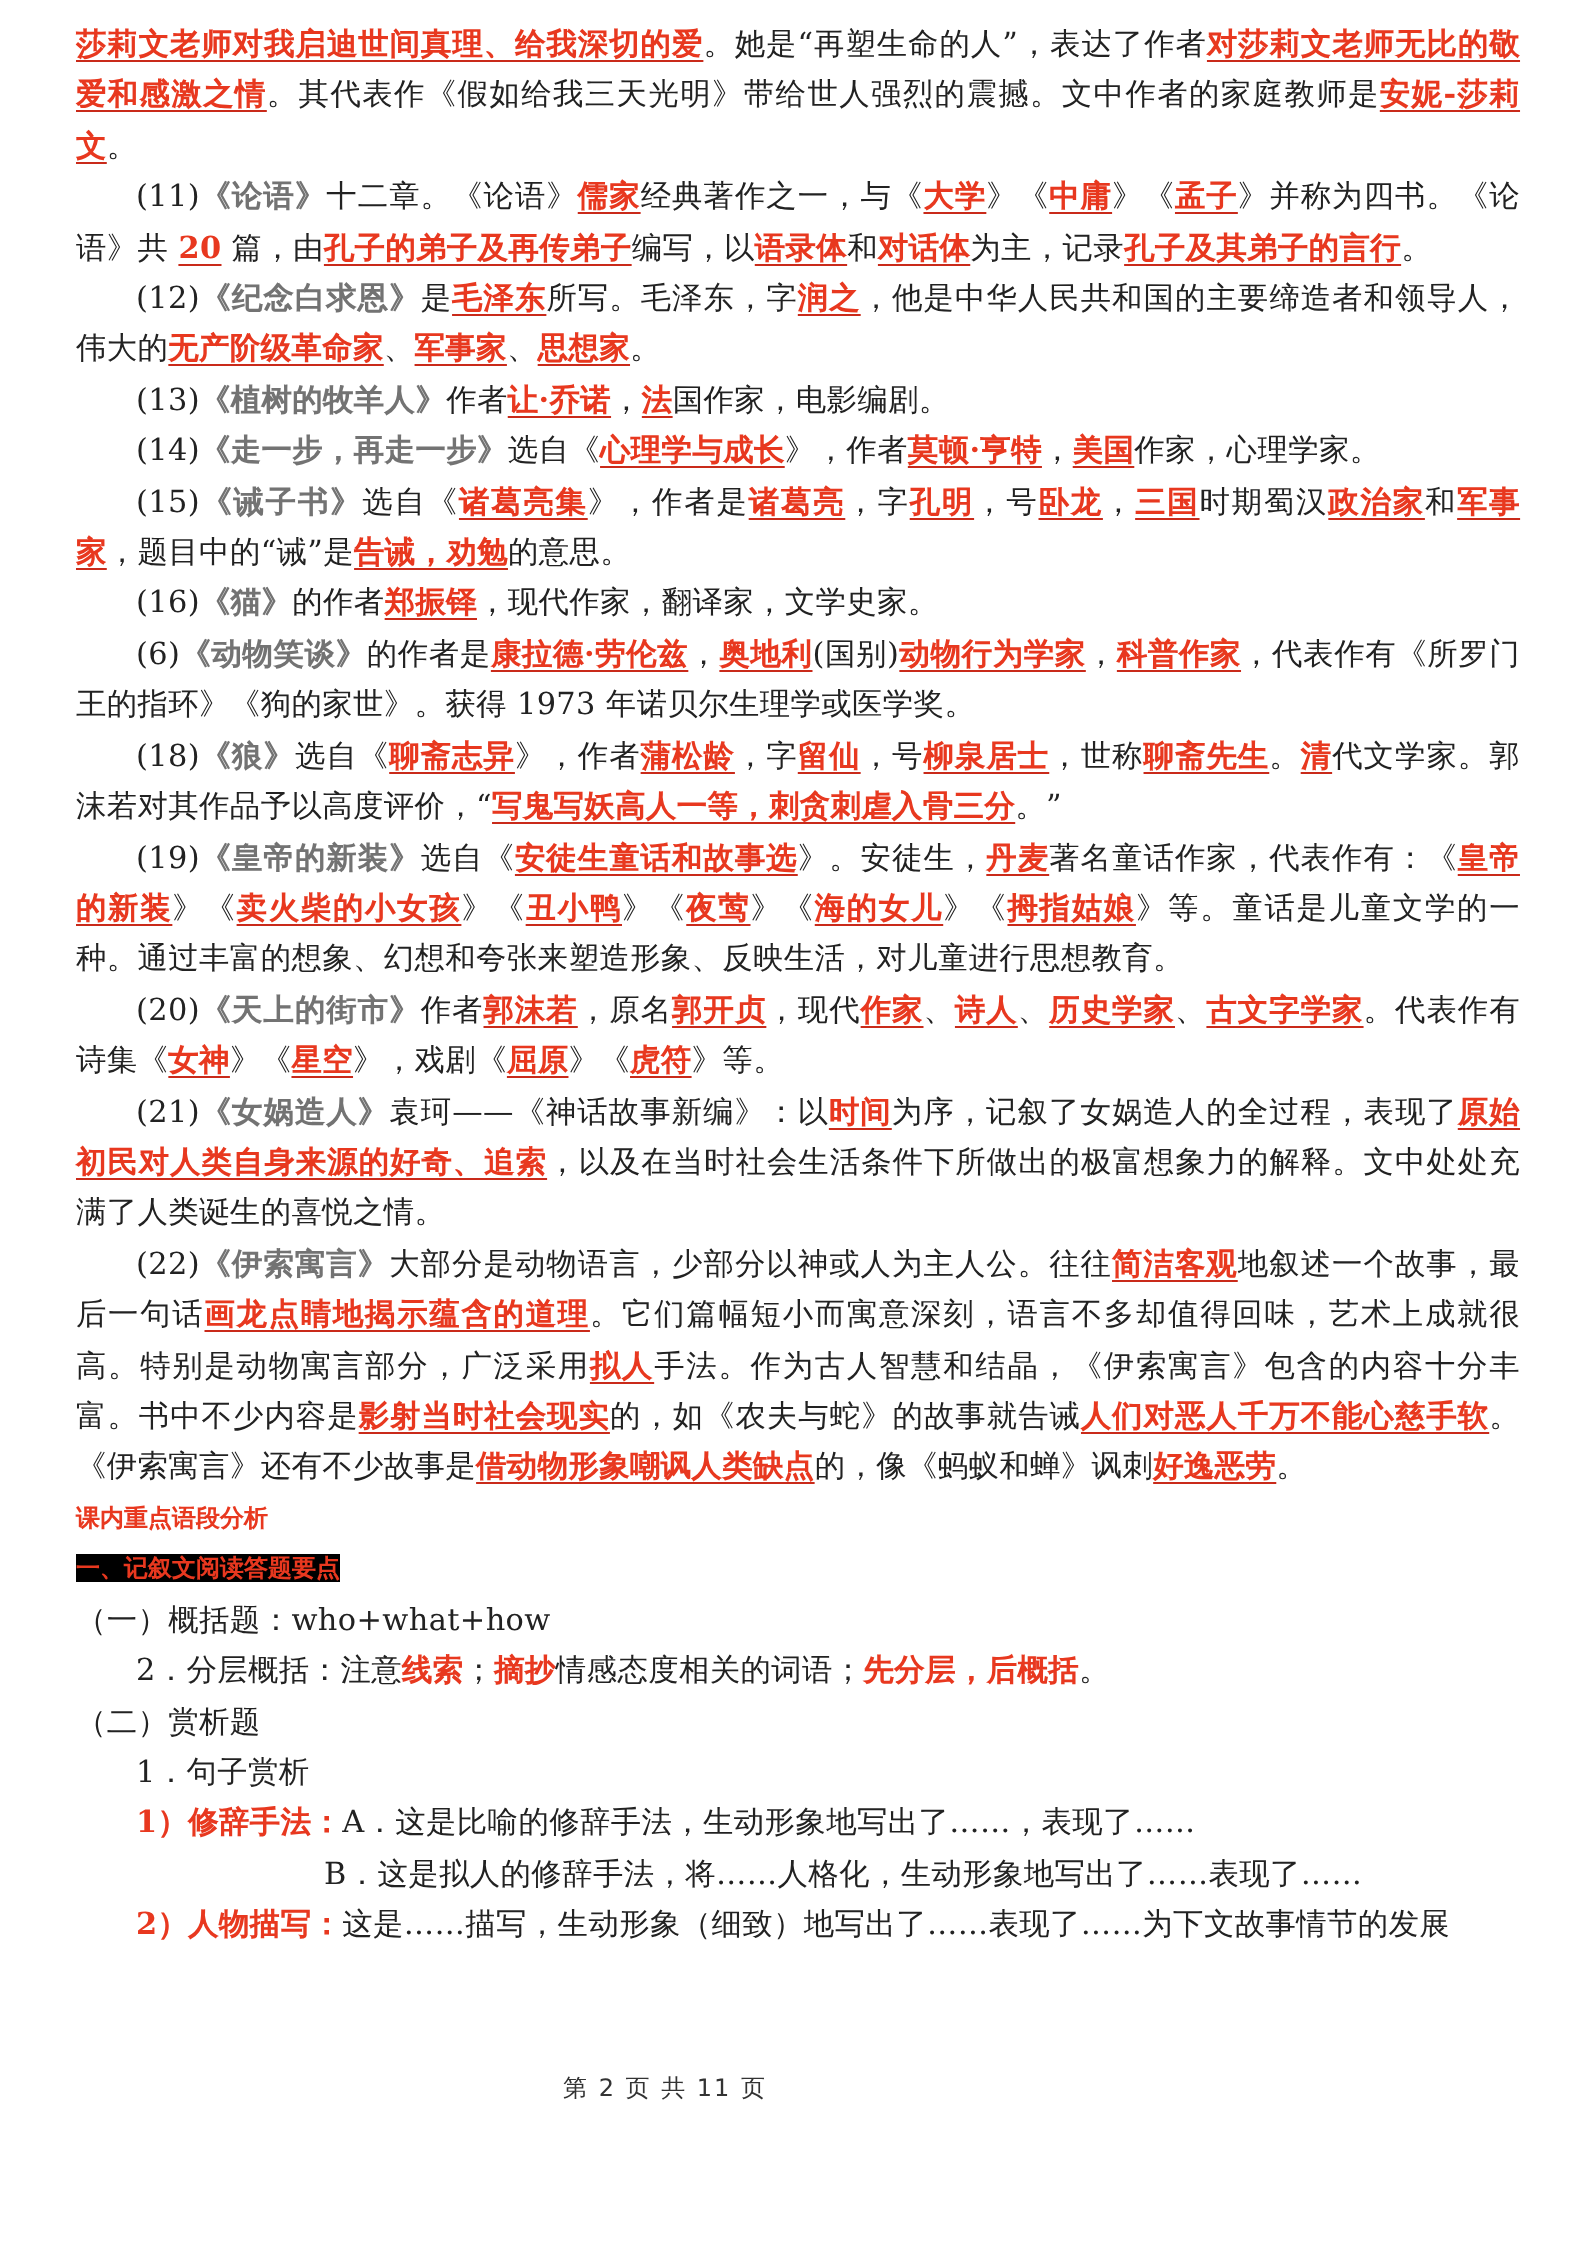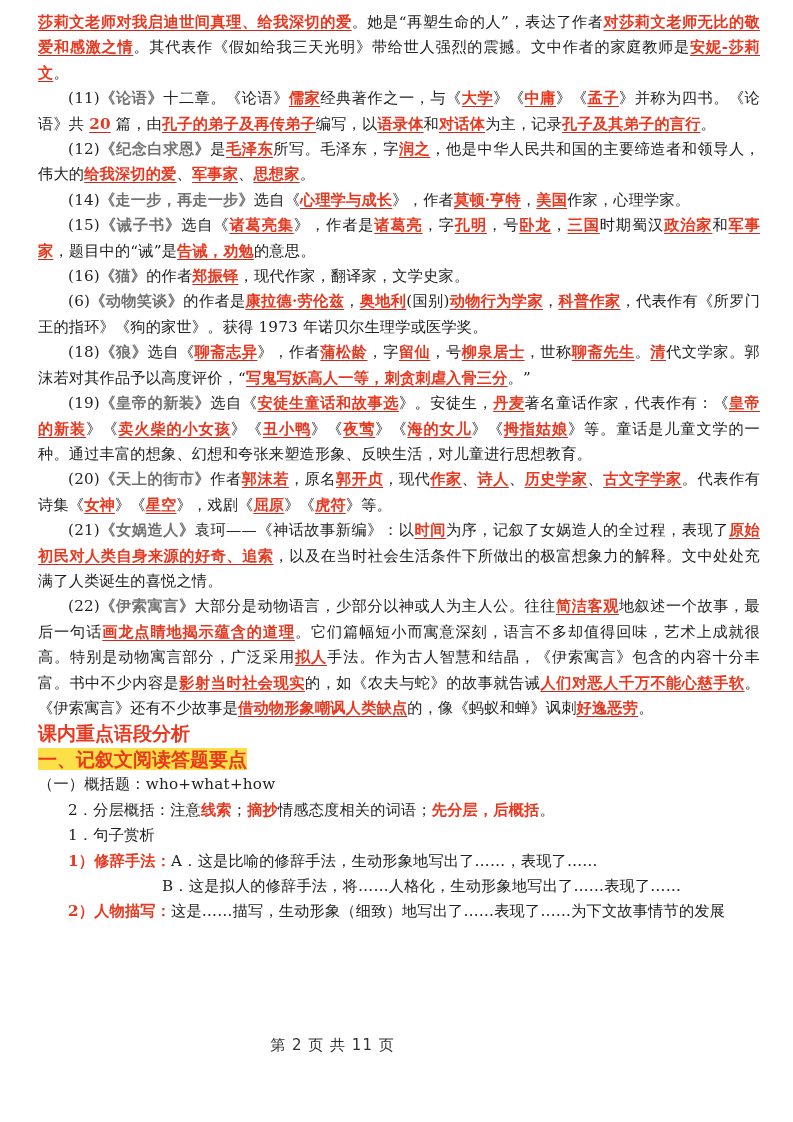--- a/index.html
+++ b/index.html
@@ -7,48 +7,50 @@
          font-family: "DejaVu Serif", "Liberation Serif", serif; color: #222; }
   .page { position: absolute; left: 38px; top: 10px; width: 722px; }
   .p { font-size: 15.2px; line-height: 25.4px; margin: 0; text-align: justify; letter-spacing: 0.2px; white-space: normal; }
   .indent { text-indent: 30px; }
   .ind1 { padding-left: 0; }
   .ind2 { padding-left: 30px; }
   .indB { padding-left: 124px; }
   .r { color: #e8381f; font-weight: bold; text-decoration: underline; text-decoration-color: #c92a1a; text-underline-offset: 3px; text-decoration-thickness: 1.3px; }
   .rn { color: #e8381f; font-weight: bold; }
   .b { font-weight: bold; color: #737373; }
-  .hl { background: #fde047; }
-  .sec { font-family: "DejaVu Sans", "Liberation Sans", sans-serif; font-size: 19px; line-height: 25.5px; font-weight: bold; color: #e8381f; margin: 0; }
+  .hl { background: #000000; }
+  .sec { font-family: "DejaVu Sans", "Liberation Sans", sans-serif; font-size: 12px; line-height: 25.5px; font-weight: bold; color: #e8381f; margin: 0; }
   .footer { position: absolute; left: 0; width: 665px; top: 1036px; text-align: center;
-            font-family: "DejaVu Sans", "Liberation Sans", sans-serif; font-size: 15px; color: #333; letter-spacing: 1px; }
+            font-family: "DejaVu Sans", "Liberation Sans", sans-serif; font-size: 12px; color: #333; letter-spacing: 1px; }
 </style>
 </head>
 <body>
 
 <div class="page">
   <div id="body-paras">
       <p class="p"><span class="r">莎莉文老师对我启迪世间真理、给我深切的爱</span><span>。她是“再塑生命的人”，表达了作者</span><span class="r">对莎莉文老师无比的敬爱和感激之情</span><span>。其代表作《假如给我三天光明》带给世人强烈的震撼。文中作者的家庭教师是</span><span class="r">安妮-莎莉文</span><span>。</span></p>
       <p class="p indent"><span>(11)</span><span class="b">《论语》</span><span>十二章。《论语》</span><span class="r">儒家</span><span>经典著作之一，与《</span><span class="r">大学</span><span>》《</span><span class="r">中庸</span><span>》《</span><span class="r">孟子</span><span>》并称为四书。《论语》共 </span><span class="r">20</span><span> 篇，由</span><span class="r">孔子的弟子及再传弟子</span><span>编写，以</span><span class="r">语录体</span><span>和</span><span class="r">对话体</span><span>为主，记录</span><span class="r">孔子及其弟子的言行</span><span>。</span></p>
-      <p class="p indent"><span>(12)</span><span class="b">《纪念白求恩》</span><span>是</span><span class="r">毛泽东</span><span>所写。毛泽东，字</span><span class="r">润之</span><span>，他是中华人民共和国的主要缔造者和领导人，伟大的</span><span class="r">给我深切的爱</span><span>、</span><span class="r">军事家</span><span>、</span><span class="r">思想家</span><span>。</span></p>
+      <p class="p indent"><span>(12)</span><span class="b">《纪念白求恩》</span><span>是</span><span class="r">毛泽东</span><span>所写。毛泽东，字</span><span class="r">润之</span><span>，他是中华人民共和国的主要缔造者和领导人，伟大的</span><span class="r">无产阶级革命家</span><span>、</span><span class="r">军事家</span><span>、</span><span class="r">思想家</span><span>。</span></p>
+      <p class="p indent"><span>(13)</span><span class="b">《植树的牧羊人》</span><span>作者</span><span class="r">让·乔诺</span><span>，</span><span class="r">法</span><span>国作家，电影编剧。</span></p>
       <p class="p indent"><span>(14)</span><span class="b">《走一步，再走一步》</span><span>选自《</span><span class="r">心理学与成长</span><span>》，作者</span><span class="r">莫顿·亨特</span><span>，</span><span class="r">美国</span><span>作家，心理学家。</span></p>
       <p class="p indent"><span>(15)</span><span class="b">《诫子书》</span><span>选自《</span><span class="r">诸葛亮集</span><span>》，作者是</span><span class="r">诸葛亮</span><span>，字</span><span class="r">孔明</span><span>，号</span><span class="r">卧龙</span><span>，</span><span class="r">三国</span><span>时期蜀汉</span><span class="r">政治家</span><span>和</span><span class="r">军事家</span><span>，题目中的“诫”是</span><span class="r">告诫，劝勉</span><span>的意思。</span></p>
       <p class="p indent"><span>(16)</span><span class="b">《猫》</span><span>的作者</span><span class="r">郑振铎</span><span>，现代作家，翻译家，文学史家。</span></p>
       <p class="p indent"><span>(6)</span><span class="b">《动物笑谈》</span><span>的作者是</span><span class="r">康拉德·劳伦兹</span><span>，</span><span class="r">奥地利</span><span>(国别)</span><span class="r">动物行为学家</span><span>，</span><span class="r">科普作家</span><span>，代表作有《所罗门王的指环》《狗的家世》。获得 1973 年诺贝尔生理学或医学奖。</span></p>
       <p class="p indent"><span>(18)</span><span class="b">《狼》</span><span>选自《</span><span class="r">聊斋志异</span><span>》，作者</span><span class="r">蒲松龄</span><span>，字</span><span class="r">留仙</span><span>，号</span><span class="r">柳泉居士</span><span>，世称</span><span class="r">聊斋先生</span><span>。</span><span class="r">清</span><span>代文学家。郭沫若对其作品予以高度评价，“</span><span class="r">写鬼写妖高人一等，刺贪刺虐入骨三分</span><span>。”</span></p>
       <p class="p indent"><span>(19)</span><span class="b">《皇帝的新装》</span><span>选自《</span><span class="r">安徒生童话和故事选</span><span>》。安徒生，</span><span class="r">丹麦</span><span>著名童话作家，代表作有：《</span><span class="r">皇帝的新装</span><span>》《</span><span class="r">卖火柴的小女孩</span><span>》《</span><span class="r">丑小鸭</span><span>》《</span><span class="r">夜莺</span><span>》《</span><span class="r">海的女儿</span><span>》《</span><span class="r">拇指姑娘</span><span>》等。童话是儿童文学的一种。通过丰富的想象、幻想和夸张来塑造形象、反映生活，对儿童进行思想教育。</span></p>
       <p class="p indent"><span>(20)</span><span class="b">《天上的街市》</span><span>作者</span><span class="r">郭沫若</span><span>，原名</span><span class="r">郭开贞</span><span>，现代</span><span class="r">作家</span><span>、</span><span class="r">诗人</span><span>、</span><span class="r">历史学家</span><span>、</span><span class="r">古文字学家</span><span>。代表作有诗集《</span><span class="r">女神</span><span>》《</span><span class="r">星空</span><span>》，戏剧《</span><span class="r">屈原</span><span>》《</span><span class="r">虎符</span><span>》等。</span></p>
       <p class="p indent"><span>(21)</span><span class="b">《女娲造人》</span><span>袁珂——《神话故事新编》：以</span><span class="r">时间</span><span>为序，记叙了女娲造人的全过程，表现了</span><span class="r">原始初民对人类自身来源的好奇、追索</span><span>，以及在当时社会生活条件下所做出的极富想象力的解释。文中处处充满了人类诞生的喜悦之情。</span></p>
       <p class="p indent"><span>(22)</span><span class="b">《伊索寓言》</span><span>大部分是动物语言，少部分以神或人为主人公。往往</span><span class="r">简洁客观</span><span>地叙述一个故事，最后一句话</span><span class="r">画龙点睛地揭示蕴含的道理</span><span>。它们篇幅短小而寓意深刻，语言不多却值得回味，艺术上成就很高。特别是动物寓言部分，广泛采用</span><span class="r">拟人</span><span>手法。作为古人智慧和结晶，《伊索寓言》包含的内容十分丰富。书中不少内容是</span><span class="r">影射当时社会现实</span><span>的，如《农夫与蛇》的故事就告诫</span><span class="r">人们对恶人千万不能心慈手软</span><span>。《伊索寓言》还有不少故事是</span><span class="r">借动物形象嘲讽人类缺点</span><span>的，像《蚂蚁和蝉》讽刺</span><span class="r">好逸恶劳</span><span>。</span></p>
     </div>
   <div class="sec">课内重点语段分析</div>
   <div class="sec"><span class="hl">一、记叙文阅读答题要点</span></div>
   <div id="outline-paras">
       <p class="p ind1"><span>（一）概括题：who+what+how</span></p>
       <p class="p ind2"><span>2．分层概括：注意</span><span class="rn">线索</span><span>；</span><span class="rn">摘抄</span><span>情感态度相关的词语；</span><span class="rn">先分层，后概括</span><span>。</span></p>
+      <p class="p ind1"><span>（二）赏析题</span></p>
       <p class="p ind2"><span>1．句子赏析</span></p>
       <p class="p ind2"><span class="rn">1）修辞手法：</span><span>A．这是比喻的修辞手法，生动形象地写出了……，表现了……</span></p>
       <p class="p indB"><span>B．这是拟人的修辞手法，将……人格化，生动形象地写出了……表现了……</span></p>
       <p class="p ind2"><span class="rn">2）人物描写：</span><span>这是……描写，生动形象（细致）地写出了……表现了……为下文故事情节的发展</span></p>
     </div>
 </div>
 
 <div class="footer">第 2 页 共 11 页</div>
 
 </body></html>

